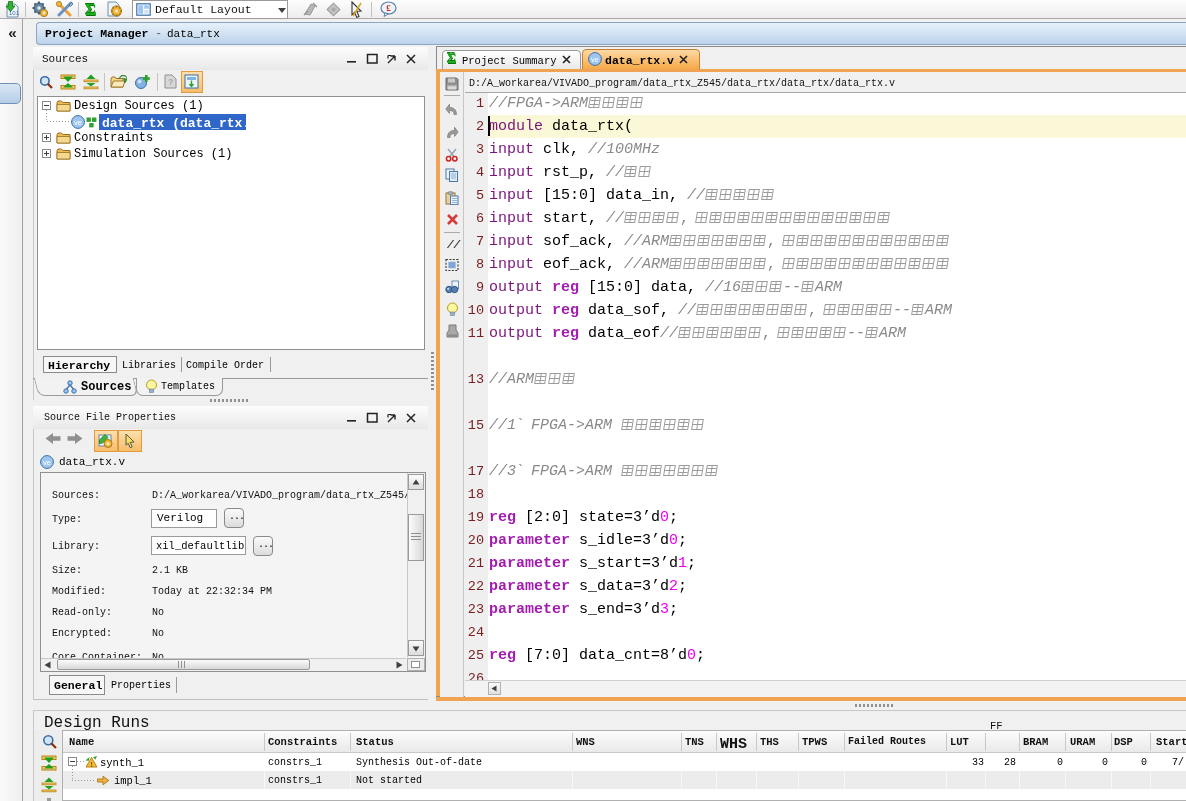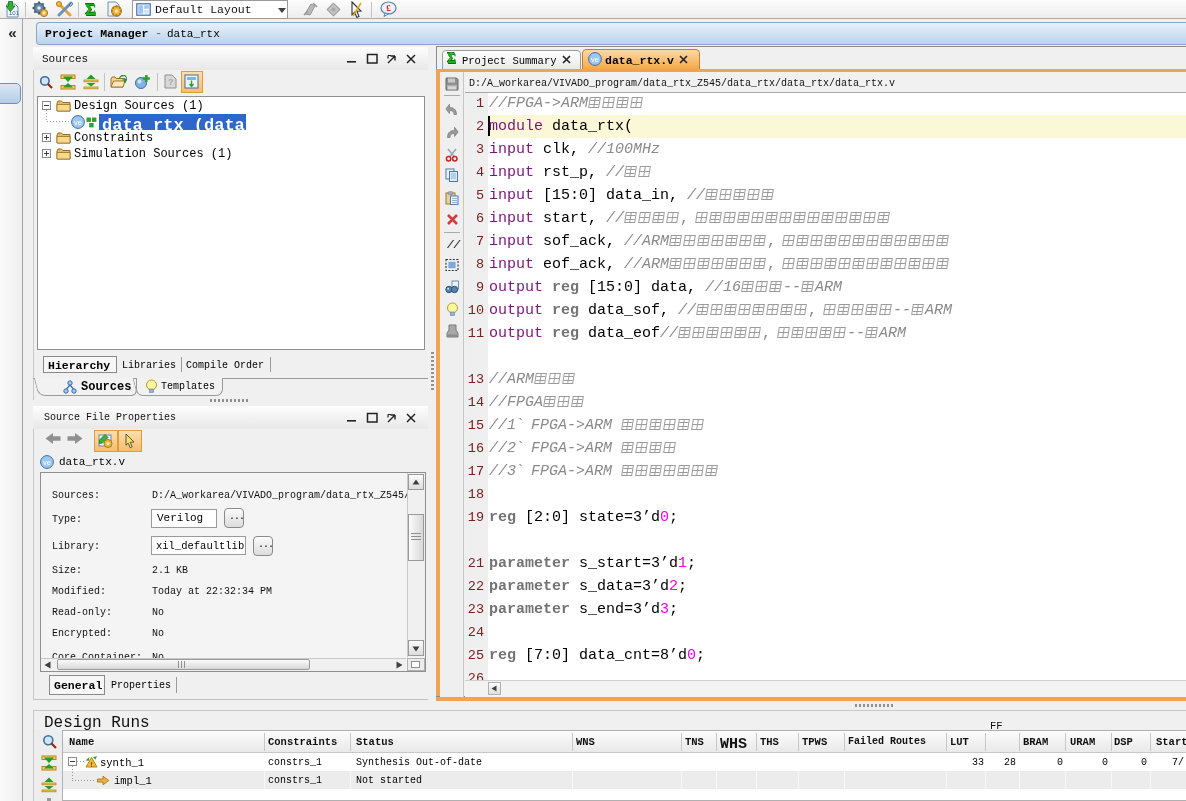--- a/index.html
+++ b/index.html
@@ -13,21 +13,21 @@
 i.c2 { background:
   linear-gradient(currentColor,currentColor) 50% 30%/100% 1px no-repeat,
   linear-gradient(currentColor,currentColor) 50% 80%/100% 1px no-repeat,
   linear-gradient(currentColor,currentColor) 46% 50%/1px 100% no-repeat; }
 i.cp { display:inline-block; width:15px; font-style:normal; }
 .ln { position:absolute; left:488px; right:0; height:23px; line-height:23px; white-space:pre; font-size:15px; }
 .ln.bg { background:#fbf8d8; }
 .ln .no { position:absolute; left:-24px; width:20px; text-align:right; font-size:13.5px; color:#7b2020; }
 .ln .ct { padding-left:1px; }
 .kw { color:#7b137b; }
-.kw2 { color:#737373; font-weight:bold; }
+.kw2 { color:#a21caf; font-weight:bold; }
 .nm { color:#ee00ee; }
 .cm { color:#8a8a8a; font-style:italic; }
 .t10 { font-size:10px; }
 .t11 { font-size:11px; }
 .t12 { font-size:12px; }
 
 </style></head><body>
 <div class="abs" style="left:0;top:0;width:1186px;height:19px;background:linear-gradient(#fdfdfd,#ededed);border-bottom:1px solid #ababab"></div>
 <svg style="position:absolute;left:3px;top:1px" width="17" height="17" viewBox="0 0 17 17">
     <path d="M4 3 L12 3 L15 6 L15 16 L4 16 Z" fill="#eef4fb" stroke="#7090b0"></path>
@@ -165,21 +165,21 @@
 <svg style="position:absolute;left:71px;top:115px" width="14" height="14" viewBox="0 0 14 14">
     <circle cx="7.0" cy="7.0" r="6.4" fill="#9ec7ef" stroke="#3b6ea5" stroke-width="1"></circle>
     <text x="7.0" y="9.8" text-anchor="middle" font-size="7.5" fill="#ffffff" font-family="Liberation Sans">ve</text>
   </svg>
 <svg style="position:absolute;left:86px;top:117px" width="11" height="11" viewBox="0 0 11 11">
     <rect x="0.5" y="0.5" width="4.4" height="4.4" fill="#2da02d"></rect>
     <rect x="6" y="0.5" width="4.4" height="4.4" fill="#2da02d"></rect>
     <rect x="3.2" y="6" width="4.4" height="4.4" fill="#2da02d"></rect>
   </svg>
 <div class="abs" style="left:99px;top:114px;width:147px;height:16px;background:#2e66c9"></div>
-<span class="abs" style="left:102px;top:116px;color:#fff;font-weight:bold;font-size:17px">data_rtx (data_rtx.v)</span>
+<span class="abs" style="left:102px;top:116px;color:#fff;font-weight:bold;font-size:13px">data_rtx (data_rtx.v)</span>
 <svg style="position:absolute;left:42px;top:133px" width="9" height="9" viewBox="0 0 9 9">
     <rect x="0.5" y="0.5" width="8" height="8" fill="#ffffff" stroke="#8a8a8a"></rect>
     <rect x="2" y="4" width="5" height="1" fill="#404040"></rect>
     <rect x="4" y="2" width="1" height="5" fill="#404040"></rect>
   </svg>
 <svg style="position:absolute;left:56px;top:132px" width="15" height="12" viewBox="0 0 15 12">
     <path d="M1 3 L1 11 L14 11 L14 2.5 L6.75 2.5 L5.3999999999999995 1 L2 1 Z" fill="#eebb55" stroke="#96711e" stroke-width="1"></path>
     <path d="M1 4.5 L14 4.5 L14 11 L1 11 Z" fill="#f7d88f" stroke="#96711e" stroke-width="0.8"></path>
   </svg>
 <span class="abs t12" style="left:74px;top:131px">Constraints</span>
@@ -394,26 +394,25 @@
 <div class="ln" style="top:138px"><span class="no">3</span><span class="ct"><span class="kw">input</span> clk, <span class="cm">//100MHz</span></span></div>
 <div class="ln" style="top:161px"><span class="no">4</span><span class="ct"><span class="kw">input</span> rst_p, <span class="cm">//<i class="c2"></i><i class="c1"></i></span></span></div>
 <div class="ln" style="top:184px"><span class="no">5</span><span class="ct"><span class="kw">input</span> [15:0] data_in, <span class="cm">//<i class="c2"></i><i class="c1"></i><i class="c2"></i><i class="c1"></i><i class="c2"></i></span></span></div>
 <div class="ln" style="top:207px"><span class="no">6</span><span class="ct"><span class="kw">input</span> start, <span class="cm">//<i class="c2"></i><i class="c1"></i><i class="c2"></i><i class="c1"></i><i class="cp">,</i><i class="c1"></i><i class="c2"></i><i class="c1"></i><i class="c2"></i><i class="c1"></i><i class="c2"></i><i class="c1"></i><i class="c2"></i><i class="c1"></i><i class="c2"></i><i class="c1"></i><i class="c2"></i><i class="c1"></i><i class="c2"></i></span></span></div>
 <div class="ln" style="top:230px"><span class="no">7</span><span class="ct"><span class="kw">input</span> sof_ack, <span class="cm">//ARM<i class="c2"></i><i class="c1"></i><i class="c2"></i><i class="c1"></i><i class="c2"></i><i class="c1"></i><i class="c2"></i><i class="cp">,</i><i class="c1"></i><i class="c2"></i><i class="c1"></i><i class="c2"></i><i class="c1"></i><i class="c2"></i><i class="c1"></i><i class="c2"></i><i class="c1"></i><i class="c2"></i><i class="c1"></i><i class="c2"></i></span></span></div>
 <div class="ln" style="top:253px"><span class="no">8</span><span class="ct"><span class="kw">input</span> eof_ack, <span class="cm">//ARM<i class="c2"></i><i class="c1"></i><i class="c2"></i><i class="c1"></i><i class="c2"></i><i class="c1"></i><i class="c2"></i><i class="cp">,</i><i class="c1"></i><i class="c2"></i><i class="c1"></i><i class="c2"></i><i class="c1"></i><i class="c2"></i><i class="c1"></i><i class="c2"></i><i class="c1"></i><i class="c2"></i><i class="c1"></i><i class="c2"></i></span></span></div>
 <div class="ln" style="top:276px"><span class="no">9</span><span class="ct"><span class="kw">output</span> <span class="kw2">reg</span> [15:0] data, <span class="cm">//16<i class="c2"></i><i class="c1"></i><i class="c2"></i>--<i class="c2"></i>ARM</span></span></div>
 <div class="ln" style="top:299px"><span class="no">10</span><span class="ct"><span class="kw">output</span> <span class="kw2">reg</span> data_sof, <span class="cm">//<i class="c2"></i><i class="c1"></i><i class="c2"></i><i class="c1"></i><i class="c2"></i><i class="c1"></i><i class="c2"></i><i class="c1"></i><i class="cp">,</i><i class="c1"></i><i class="c2"></i><i class="c1"></i><i class="c2"></i><i class="c1"></i>--<i class="c2"></i>ARM</span></span></div>
 <div class="ln" style="top:322px"><span class="no">11</span><span class="ct"><span class="kw">output</span> <span class="kw2">reg</span> data_eof<span class="cm">//<i class="c2"></i><i class="c1"></i><i class="c2"></i><i class="c1"></i><i class="c2"></i><i class="c1"></i><i class="cp">,</i><i class="c1"></i><i class="c2"></i><i class="c1"></i><i class="c2"></i><i class="c1"></i>--<i class="c2"></i>ARM</span></span></div>
 <div class="ln" style="top:368px"><span class="no">13</span><span class="ct"><span class="cm">//ARM<i class="c2"></i><i class="c1"></i><i class="c2"></i></span></span></div>
-<div class="ln" style="top:391px"><span class="no">14</span><span class="ct"><span class="cm">//FPGA<i class="c2"></i><i class="c1"></i><i class="c2"></i></span></span></div>
 <div class="ln" style="top:414px"><span class="no">15</span><span class="ct"><span class="cm">//1<i class="cp dn">`</i>FPGA-&gt;ARM <i class="c2"></i><i class="c1"></i><i class="c2"></i><i class="c1"></i><i class="c2"></i><i class="c1"></i></span></span></div>
-<div class="ln" style="top:437px"><span class="no">16</span><span class="ct"><span class="cm">//2<i class="cp dn">`</i>FPGA-&gt;ARM <i class="c2"></i><i class="c1"></i><i class="c2"></i><i class="c1"></i></span></span></div>
 <div class="ln" style="top:460px"><span class="no">17</span><span class="ct"><span class="cm">//3<i class="cp dn">`</i>FPGA-&gt;ARM <i class="c2"></i><i class="c1"></i><i class="c2"></i><i class="c1"></i><i class="c2"></i><i class="c1"></i><i class="c2"></i></span></span></div>
 <div class="ln" style="top:483px"><span class="no">18</span><span class="ct"></span></div>
 <div class="ln" style="top:506px"><span class="no">19</span><span class="ct"><span class="kw2">reg</span> [2:0] state=3’d<span class="nm">0</span>;</span></div>
+<div class="ln" style="top:529px"><span class="no">20</span><span class="ct"><span class="kw2">parameter</span> s_idle=3’d<span class="nm">0</span>;</span></div>
 <div class="ln" style="top:552px"><span class="no">21</span><span class="ct"><span class="kw2">parameter</span> s_start=3’d<span class="nm">1</span>;</span></div>
 <div class="ln" style="top:575px"><span class="no">22</span><span class="ct"><span class="kw2">parameter</span> s_data=3’d<span class="nm">2</span>;</span></div>
 <div class="ln" style="top:598px"><span class="no">23</span><span class="ct"><span class="kw2">parameter</span> s_end=3’d<span class="nm">3</span>;</span></div>
 <div class="ln" style="top:621px"><span class="no">24</span><span class="ct"></span></div>
 <div class="ln" style="top:644px"><span class="no">25</span><span class="ct"><span class="kw2">reg</span> [7:0] data_cnt=8’d<span class="nm">0</span>;</span></div>
 <div class="ln" style="top:667px"><span class="no">26</span><span class="ct"></span></div>
 </div>
 <div class="abs" style="left:488px;top:116px;width:2px;height:20px;background:#000"></div>
 <div class="abs" style="left:465px;top:680px;width:721px;height:17px;background:#f3f3f3;border-top:1px solid #d0d0d0"></div>
 <div class="abs" style="left:488px;top:682px;width:13px;height:13px;background:linear-gradient(#fbfbfb,#e0e0e0);border:1px solid #b0b0b0"></div>

